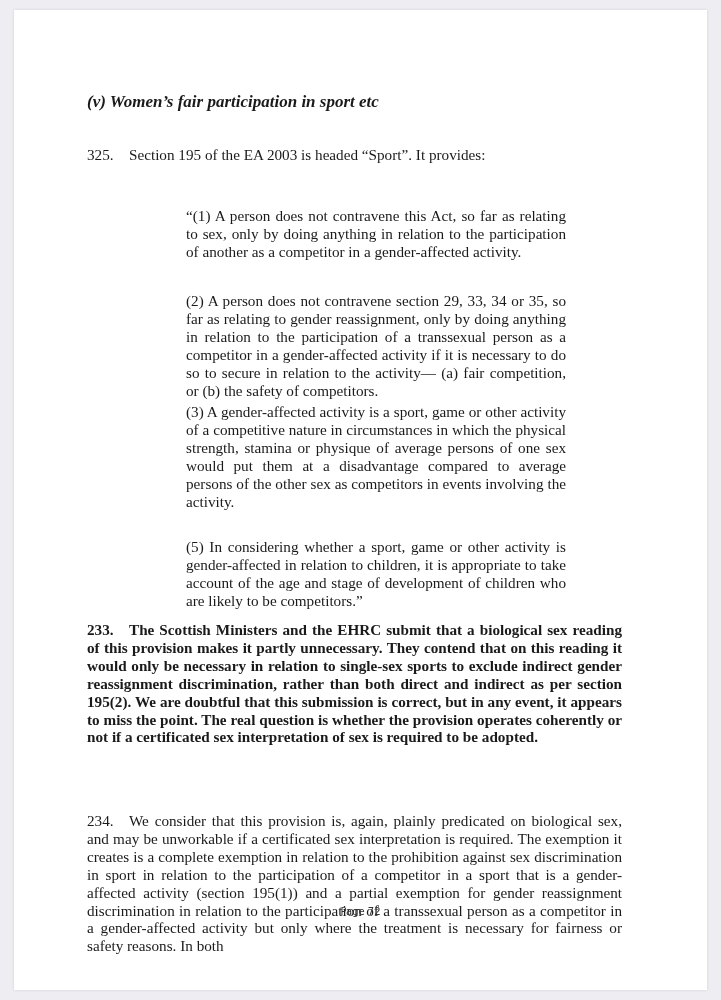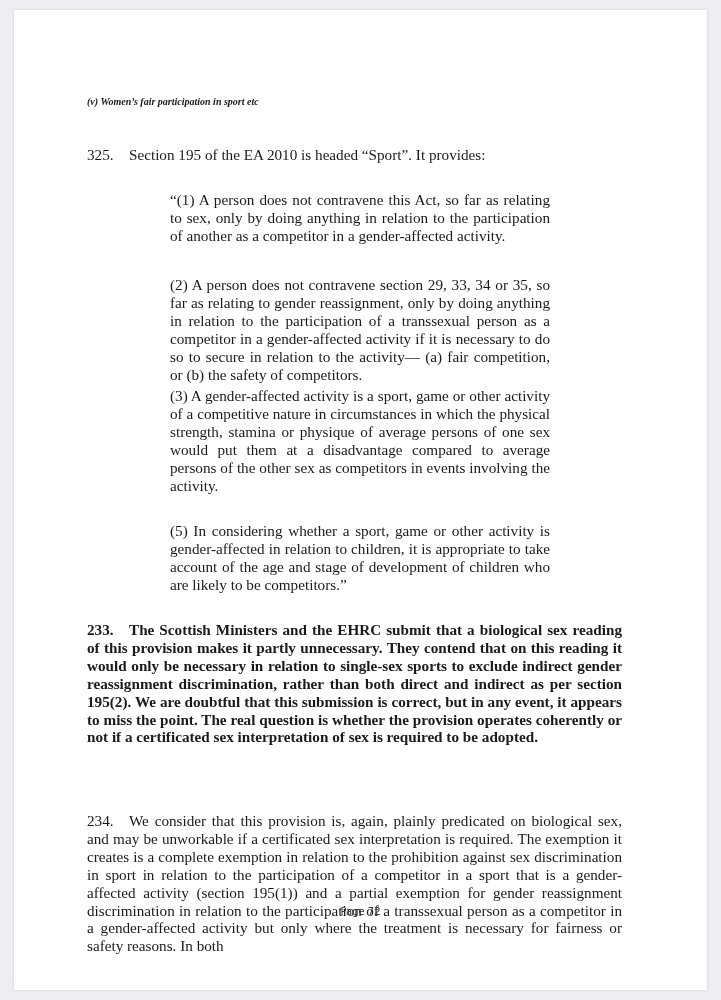--- a/index.html
+++ b/index.html
@@ -27,39 +27,39 @@
       color: #1a1a1a;
       font-size: 15.2px;
       line-height: 17.9px;
     }
     .heading {
       position: absolute;
       left: 87px;
       top: 93px;
       font-weight: bold;
       font-style: italic;
-      font-size: 10px;
+      font-size: 17px;
       margin: 0;
     }
     .para {
       position: absolute;
       left: 87px;
       width: 535px;
       margin: 0;
       text-align: justify;
     }
     .para .num {
       display: inline-block;
       width: 42px;
     }
     .quote {
       position: absolute;
       left: 170px;
       width: 380px;
-      margin: 0;
+      margin: 16px;
       text-align: justify;
     }
     .pagenum {
       position: absolute;
       left: 0;
       width: 721px;
       top: 906px;
       text-align: center;
       font-family: "DejaVu Sans", sans-serif;
       font-size: 10px;
@@ -67,21 +67,21 @@
     }
   </style>
 </head>
 <body>
 
 <div class="page"></div>
 
 <h3 class="text heading">(v) Women’s fair participation in sport etc</h3>
 
 <p class="text para" style="top:146px;">
-  <span class="num">325.</span><span>Section 195 of the EA 2010 is headed “Sport”. It provides:</span>
+  <span class="num">325.</span><span>Section 195 of the EA 2003 is headed “Sport”. It provides:</span>
 </p>
 
 <p class="text quote" style="top:191px;">“(1) A person does not contravene this Act, so far as relating to sex, only by doing anything in relation to the participation of another as a competitor in a gender-affected activity.</p>
 <p class="text quote" style="top:276px;">(2) A person does not contravene section 29, 33, 34 or 35, so far as relating to gender reassignment, only by doing anything in relation to the participation of a transsexual person as a competitor in a gender-affected activity if it is necessary to do so to secure in relation to the activity— (a) fair competition, or (b) the safety of competitors.</p>
 <p class="text quote" style="top:387px;">(3) A gender-affected activity is a sport, game or other activity of a competitive nature in circumstances in which the physical strength, stamina or physique of average persons of one sex would put them at a disadvantage compared to average persons of the other sex as competitors in events involving the activity.</p>
 <p class="text quote" style="top:522px;">(5) In considering whether a sport, game or other activity is gender-affected in relation to children, it is appropriate to take account of the age and stage of development of children who are likely to be competitors.”</p>
 
 <p class="text para" style="top:621px;font-weight:bold;">
   <span class="num">233.</span><span>The Scottish Ministers and the EHRC submit that a biological sex reading of this provision makes it partly unnecessary. They contend that on this reading it would only be necessary in relation to single-sex sports to exclude indirect gender reassignment discrimination, rather than both direct and indirect as per section 195(2). We are doubtful that this submission is correct, but in any event, it appears to miss the point. The real question is whether the provision operates coherently or not if a certificated sex interpretation of sex is required to be adopted.</span>
 </p>

